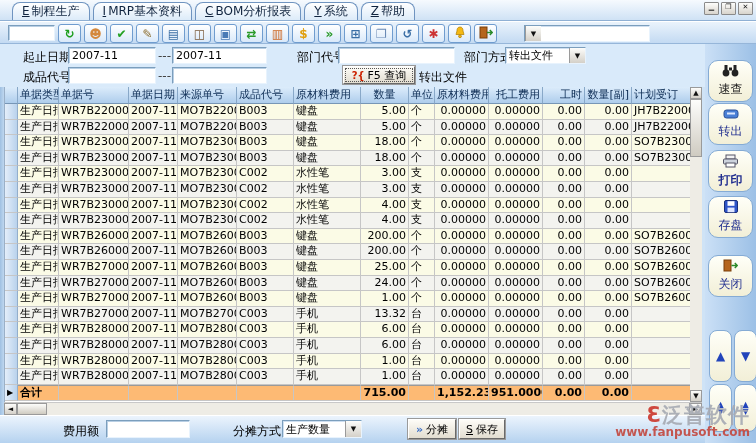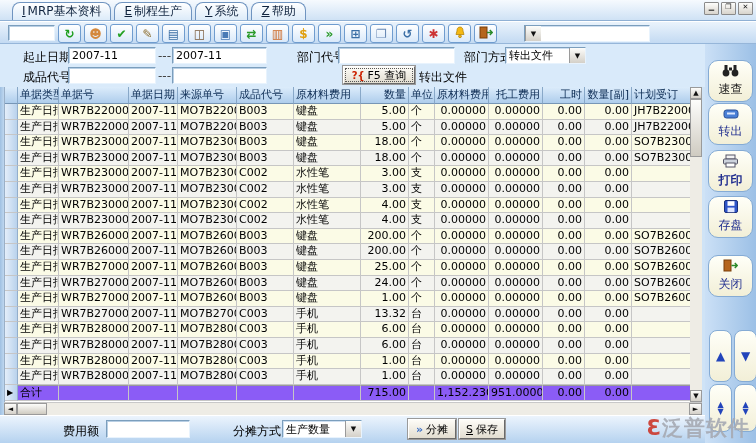--- a/index.html
+++ b/index.html
@@ -41,21 +41,21 @@
   #grid{top:87px;left:4px;width:698px;height:315px;background:#fff;border-left:1px solid #9ab0c8;}
   .trow{display:flex;height:15.6px;}
   .trow.hdr{height:17px;}
   .cell{box-sizing:border-box;border-right:1px solid #c6c6c6;border-bottom:1px solid #c6c6c6;
         font-size:11px;line-height:14px;padding:0 2px;white-space:nowrap;overflow:hidden;}
   .hcell{background:linear-gradient(#dcecfb,#aecdec);border-right:1px solid #88a8c8;border-bottom:1px solid #7796b6;
          color:#0a2a52;line-height:16px;}
   .mcell{background:linear-gradient(90deg,#e4eefa,#b9d2ec);border-right:1px solid #93aecb;}
   .odd{background:#fbfbe6;}
   .even{background:#f3f3ef;}
-  .tot{background:#8b5cf6;font-weight:normal;}
+  .tot{background:#fdba74;font-weight:bold;}
   .num{text-align:right;}
   
   .sb-btn{background:linear-gradient(#fdfdfb,#d4d0c8);border:1px solid #9a9a9a;display:flex;
           align-items:center;justify-content:center;font-size:7px;color:#111;}
   .sb-track{background:#eeece5;}
   .sb-thumb{background:linear-gradient(#fdfdfb,#cfcbc1);border:1px solid #9a9a9a;}
   #vscroll{top:87px;left:690px;width:12px;height:315px;}
   #hscroll{top:402px;left:4px;width:698px;height:13px;background:#eeece5;border-top:1px solid #c8c8c8;}
   
   #bottom{top:415px;left:0;right:0;height:28px;background:linear-gradient(#ecf4fd,#b5d2ef);
@@ -71,22 +71,23 @@
   
   #watermark{right:6px;bottom:4px;width:150px;text-align:right;pointer-events:none;z-index:50;opacity:.92;}
   #wm-brand{font-size:21px;font-weight:bold;color:#a7abb4;letter-spacing:1px;line-height:22px;}
   #wm-brand .wm-c{color:#cc3b30;}
   #wm-url{font-size:12px;font-weight:bold;color:#c34a42;line-height:13px;}
 </style>
 </head>
 <body>
 
 <div id="menubar" class="abs">
+    <div class="tab"><span class="hk">E</span><span>制程生产</span></div>
     <div class="tab"><span class="hk">I</span><span>MRP基本资料</span></div>
-    <div class="tab"><span class="hk">E</span><span>制程生产</span></div>
+    <div class="tab"><span class="hk">C</span><span>BOM分析报表</span></div>
     <div class="tab"><span class="hk">Y</span><span>系统</span></div>
     <div class="tab"><span class="hk">Z</span><span>帮助</span></div>
   </div>
 <div id="winctrl" class="abs">
   <div class="wbtn">▁</div>
   <div class="wbtn">❐</div>
   <div class="wbtn">✕</div>
 </div>
 
 <div id="toolbar" class="abs">
@@ -181,21 +182,21 @@
 
 <div id="grid" class="abs">
     <div class="trow hdr">
       <div class="cell hcell" style="width: 13px;"></div>
       <div class="cell hcell" style="width: 41px;">单据类型</div>
       <div class="cell hcell" style="width: 70px;">单据号</div>
       <div class="cell hcell" style="width: 49px;">单据日期</div>
       <div class="cell hcell" style="width: 59px;">来源单号</div>
       <div class="cell hcell" style="width: 57px;">成品代号</div>
       <div class="cell hcell" style="width: 67px;">原材料费用</div>
-      <div class="cell hcell num" style="width: 48px;">数量</div>
+      <div class="cell hcell num" style="width: 48px; text-align: center;">数量</div>
       <div class="cell hcell" style="width: 26px;">单位</div>
       <div class="cell hcell num" style="width: 54px;">原材料费用</div>
       <div class="cell hcell num" style="width: 54px;">托工费用</div>
       <div class="cell hcell num" style="width: 42px;">工时</div>
       <div class="cell hcell num" style="width: 47px;">数量[副]</div>
       <div class="cell hcell" style="width: 59px;">计划受订</div>
     </div>
     <div class="trow">
       <div class="cell mcell" style="width: 13px;"></div>
       <div class="cell odd" style="width: 41px;">生产日报</div>
@@ -589,13 +590,14 @@
       <span>▲<br>▼</span>
       </div>
     <div class="side-mini" style="height:46px;font-size:8px;line-height:7px;">
       <span>▲<br>▼</span>
       </div>
   </div>
 </div>
 
 <div id="watermark" class="abs">
   <div id="wm-brand"><span class="wm-c">Ɛ</span><span>泛普软件</span></div>
+  <div id="wm-url">www.fanpusoft.com</div>
 </div>
 
 </body></html>

